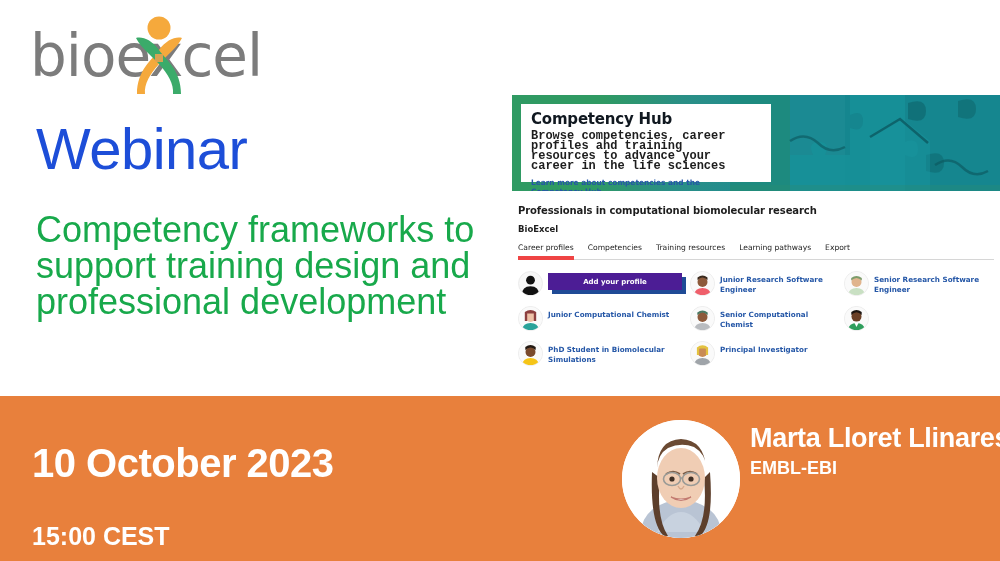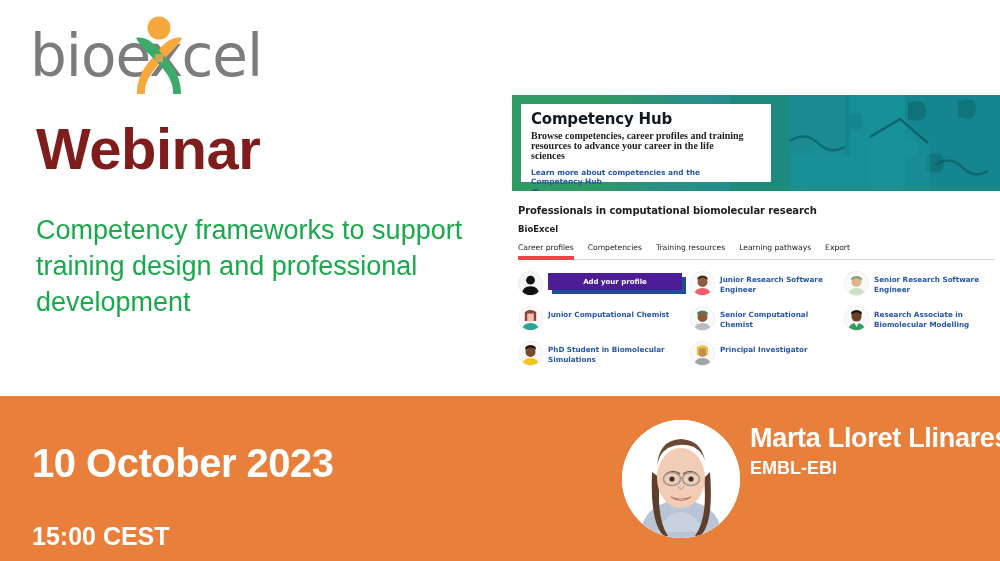--- a/index.html
+++ b/index.html
@@ -19,42 +19,42 @@
     font-family:"DejaVu Sans", sans-serif;
     font-size:58px;letter-spacing:-1px;
     color:#7c7c7c;font-weight:400;line-height:64px;
     white-space:nowrap;
   }
   .logo-mark{position:absolute;left:98px;top:0px;width:62px;height:82px;}
 
   
   .webinar{
     position:absolute;left:36px;top:118px;
-    font-size:58px;font-weight:bold;color:#7f1d1d;
+    font-size:58px;font-weight:normal;color:#1d4ed8;
     letter-spacing:-0.5px;line-height:62px;
     font-family:"Liberation Sans", sans-serif;
   }
   .subtitle{
     position:absolute;left:36px;top:212px;width:440px;
-    font-size:27px;color:#18a94b;line-height:36px;font-weight:400;
+    font-size:36px;color:#18a94b;line-height:36px;font-weight:400;
     font-family:"Liberation Sans", sans-serif;
   }
 
   
   .shot{position:absolute;left:512px;top:95px;width:488px;height:280px;background:#ffffff;overflow:hidden;}
 
   .hub-banner{position:absolute;left:0;top:0;width:488px;height:96px;
     background:linear-gradient(100deg,#2f9a63 0%,#2f9a63 18%,#2a8f86 34%,#1f8b92 55%,#17848f 100%);
     overflow:hidden;}
   .puzzle{position:absolute;right:0;top:0;width:270px;height:96px;overflow:hidden;}
   .hub-card{position:absolute;left:9px;top:9px;width:250px;height:78px;background:#fff;padding:7px 24px 0 10px;box-sizing:border-box;}
   .hub-title{font-size:15px;font-weight:bold;color:#101820;letter-spacing:-.2px;line-height:17px;
     font-family:"DejaVu Sans", sans-serif;}
-  .hub-desc{font-size:10px;color:#1d1d1d;line-height:10px;margin-top:3px;font-weight:bold;
-    font-family:Liberation Serif, serif;}
+  .hub-desc{font-size:12px;color:#1d1d1d;line-height:10px;margin-top:3px;font-weight:bold;
+    font-family:Liberation Mono, monospace;}
   .hub-link{font-size:7.4px;color:#2557a7;margin-top:7px;font-weight:bold;display:flex;align-items:flex-start;gap:3px;
     font-family:"DejaVu Sans", sans-serif;flex-direction:column;}
   .hub-link-arrow{display:inline-block;width:9px;height:9px;border-radius:50%;background:#2557a7;position:relative;}
   .hub-link-arrow::after{content:"";position:absolute;left:2.6px;top:2.6px;width:0;height:0;
     border-left:4px solid #fff;border-top:2px solid transparent;border-bottom:2px solid transparent;}
 
   .shot-body{position:absolute;left:0;top:96px;width:488px;height:184px;background:#fff;padding:14px 6px 0 6px;box-sizing:border-box;}
   .shot-h1{font-size:10px;font-weight:bold;color:#1d1d1d;letter-spacing:-.1px;
     font-family:"DejaVu Sans", sans-serif;}
   .shot-h2{font-size:8.5px;font-weight:bold;color:#1d1d1d;margin-top:8px;
@@ -216,21 +216,20 @@
         <div class="cell">
           <div class="avatar">
             <svg viewBox="0 0 23 23" width="23" height="23">
                 <rect width="23" height="23" fill="#fafafa"></rect>
                 <path d="M3 23 Q4 16 11.5 16 Q19 16 20 23 Z" fill="#2f9e5c"></path>
                 <path d="M9.5 16 L11.5 20 L13.5 16 Z" fill="#fff"></path>
                 <circle cx="11.5" cy="9.6" r="5" fill="#6b4026"></circle>
                 <path d="M6.3 8 Q11.5 2.5 16.7 8 L16.7 5 Q11.5 0.8 6.3 5 Z" fill="#1d1510"></path>
               </svg>
           </div>
-          <div class="role">Research Associate in Biomolecular Modelling</div>
         </div>
 
         <div class="cell">
           <div class="avatar">
             <svg viewBox="0 0 23 23" width="23" height="23">
                 <rect width="23" height="23" fill="#fafafa"></rect>
                 <path d="M3 23 Q4 16 11.5 16 Q19 16 20 23 Z" fill="#f5c518"></path>
                 <circle cx="11.5" cy="10" r="5" fill="#7a4a2c"></circle>
                 <path d="M6.3 8 Q11.5 2.8 16.7 8 L16.7 5 Q11.5 1 6.3 5 Z" fill="#231912"></path>
               </svg>

